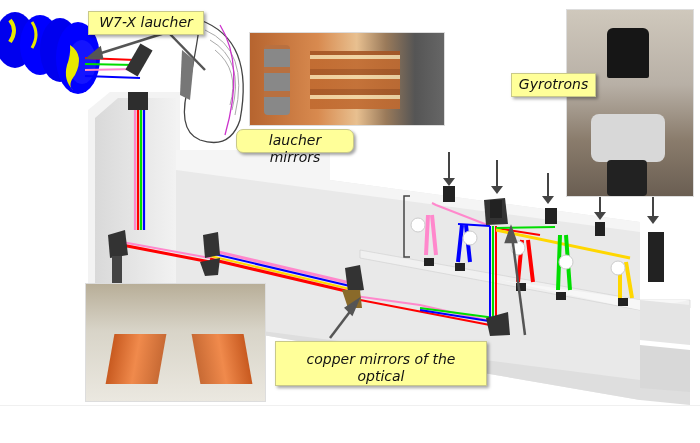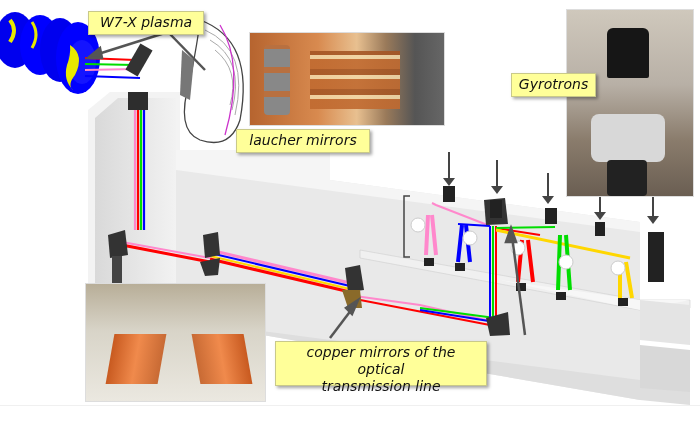--- a/index.html
+++ b/index.html
@@ -176,20 +176,19 @@
     <div style="position:absolute;left:40px;top:18px;width:42px;height:50px;background:#161616;border-radius:6px 6px 2px 2px;"></div>
     <div style="position:absolute;left:24px;top:104px;width:74px;height:48px;background:#d8d8d8;border-radius:8px;"></div>
     <div style="position:absolute;left:40px;top:150px;width:40px;height:36px;background:#222;border-radius:4px;"></div>
   </div>
 
   <div class="photo" style="left:85px;top:283px;width:179px;height:117px;background:linear-gradient(180deg,#b8ae98 0%,#d8d4c8 40%,#ebe8e0 100%);">
     <div style="position:absolute;left:24px;top:50px;width:52px;height:50px;background:linear-gradient(90deg,#c85a20,#f08a4c,#c86a34);transform:skewX(-10deg);"></div>
     <div style="position:absolute;left:110px;top:50px;width:52px;height:50px;background:linear-gradient(90deg,#c86a34,#f08a4c,#c85a20);transform:skewX(10deg);"></div>
   </div>
 
-  <div class="label" style="left:88px;top:11px;width:116px;height:24px;">W7-X plasma</div>
-  <div class="label" style="left:236px;top:129px;width:134px;height:24px;">laucher mirrors</div>
+  <div class="label" style="left:88px;top:11px;width:116px;height:24px;">W7-X laucher</div>
+  <div class="label" style="left:236px;top:129px;width:118px;height:24px;border-radius:7px;">laucher mirrors</div>
   <div class="label" style="left:511px;top:62px;width:85px;height:24px;margin-top:11px;">Gyrotrons</div>
-  <div class="label" style="left:275px;top:341px;width:212px;height:45px;padding-top:2px;">
+  <div class="label" style="left:275px;top:341px;width:212px;height:45px;padding-top:9px;">
     <div>copper mirrors of the optical</div>
-    <div>transmission line</div>
   </div>
 </div>
 
 </body></html>

